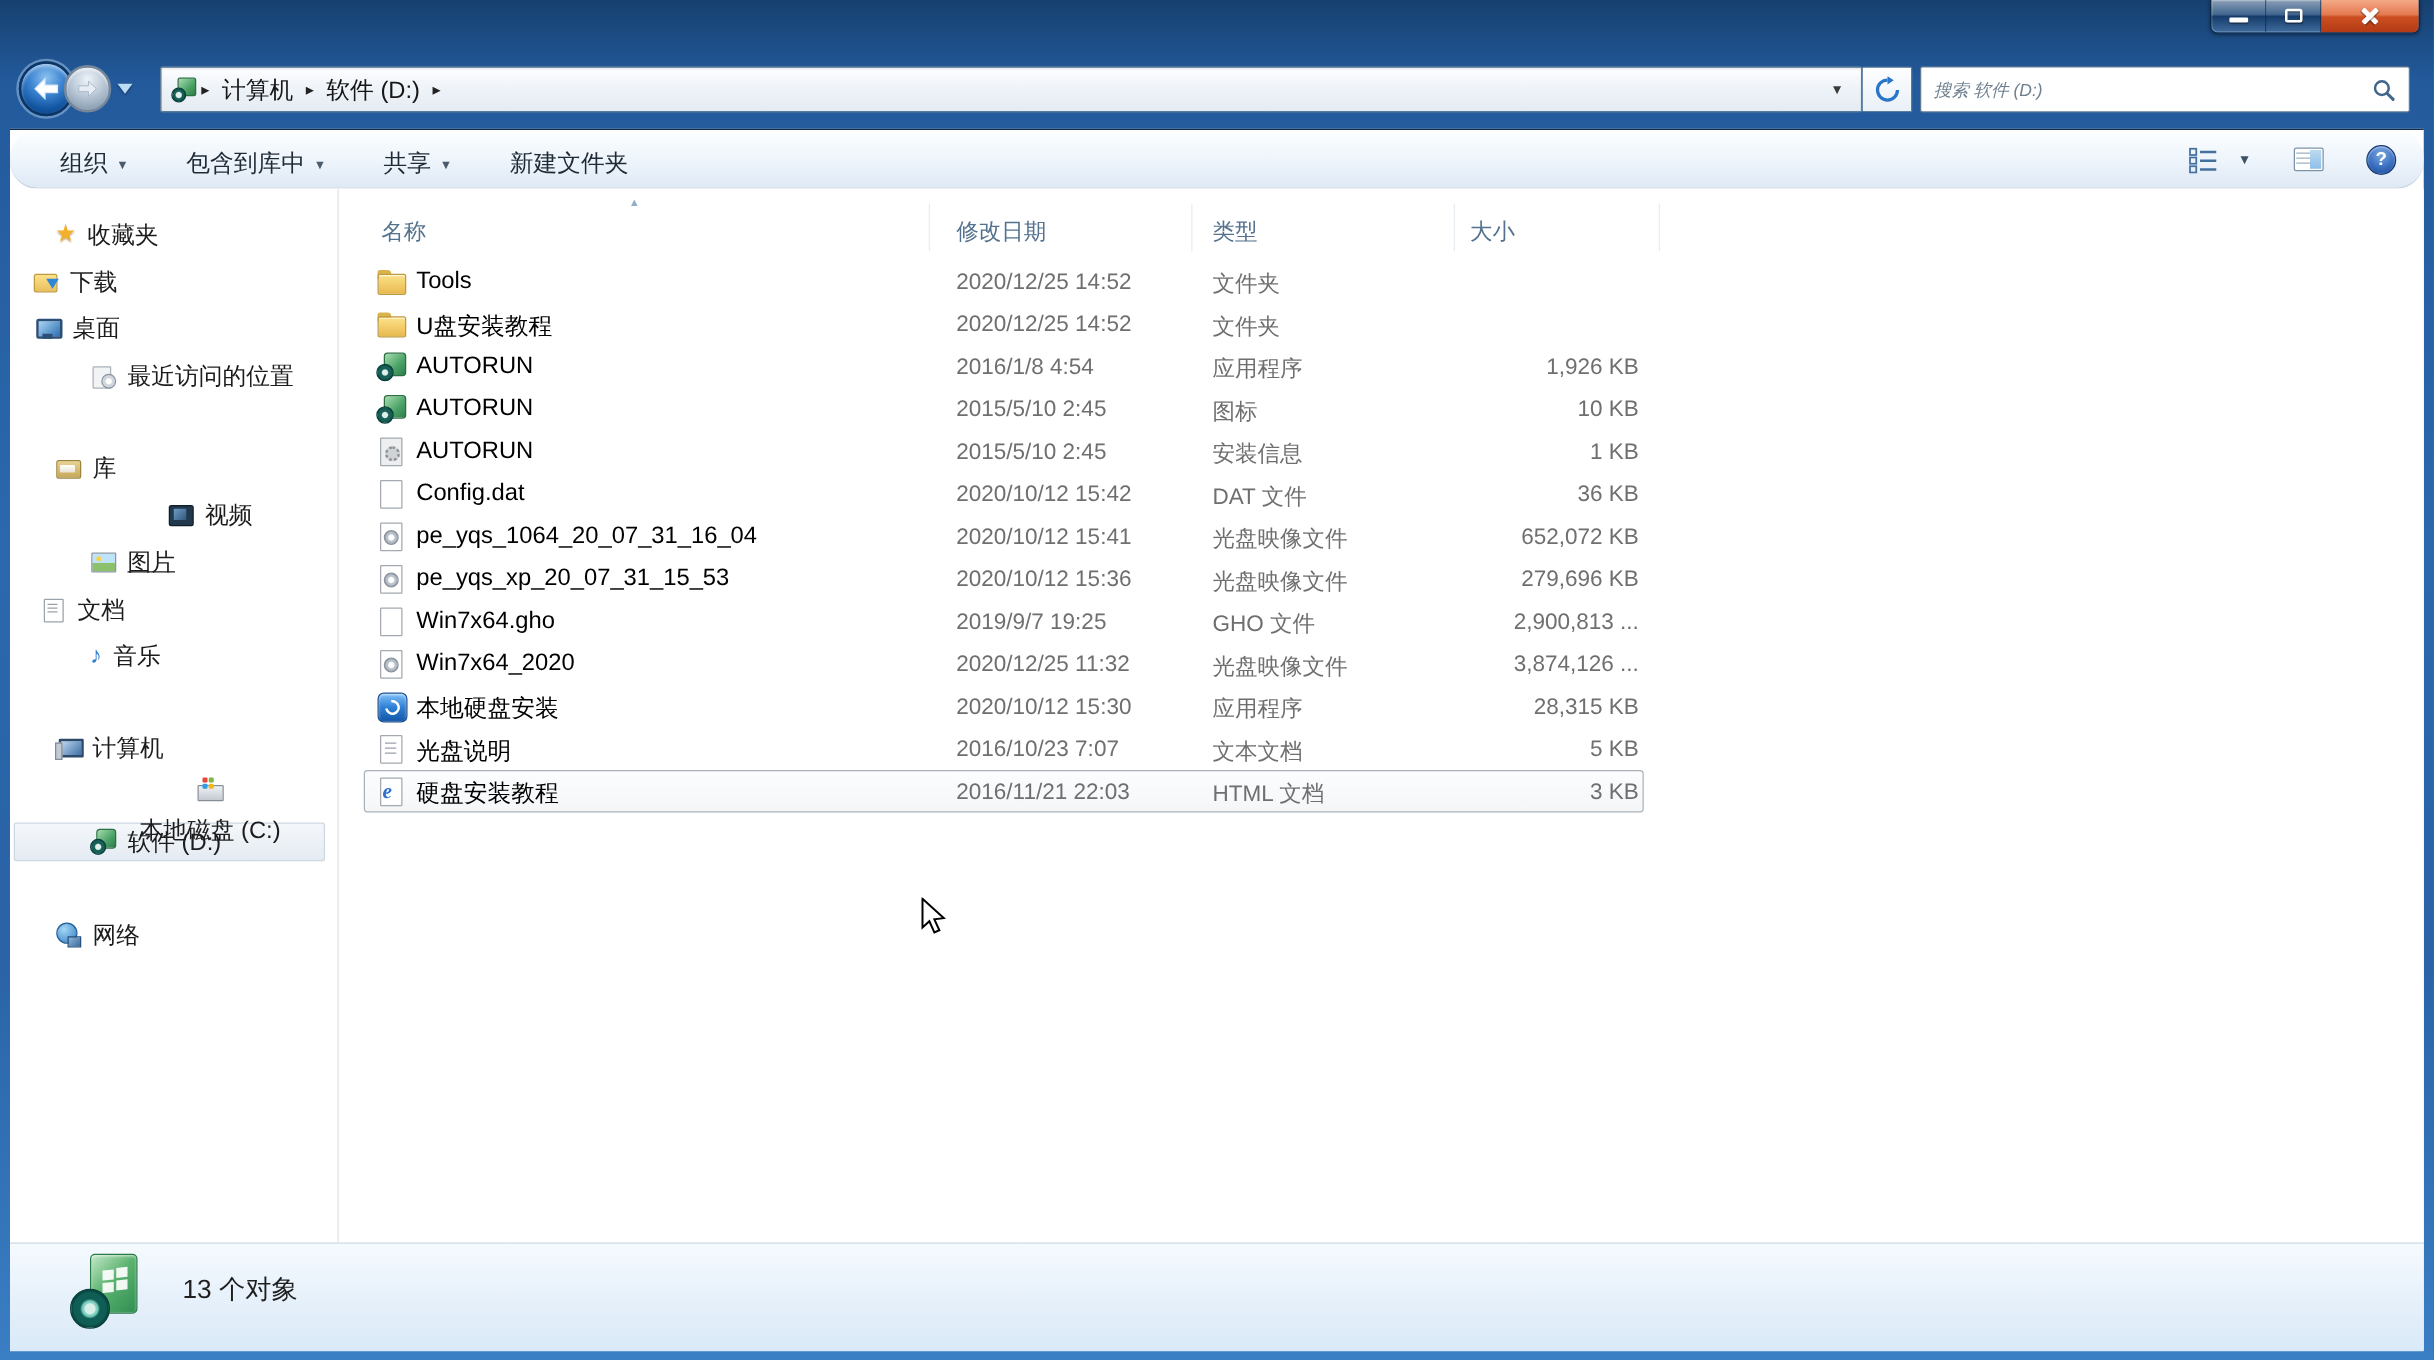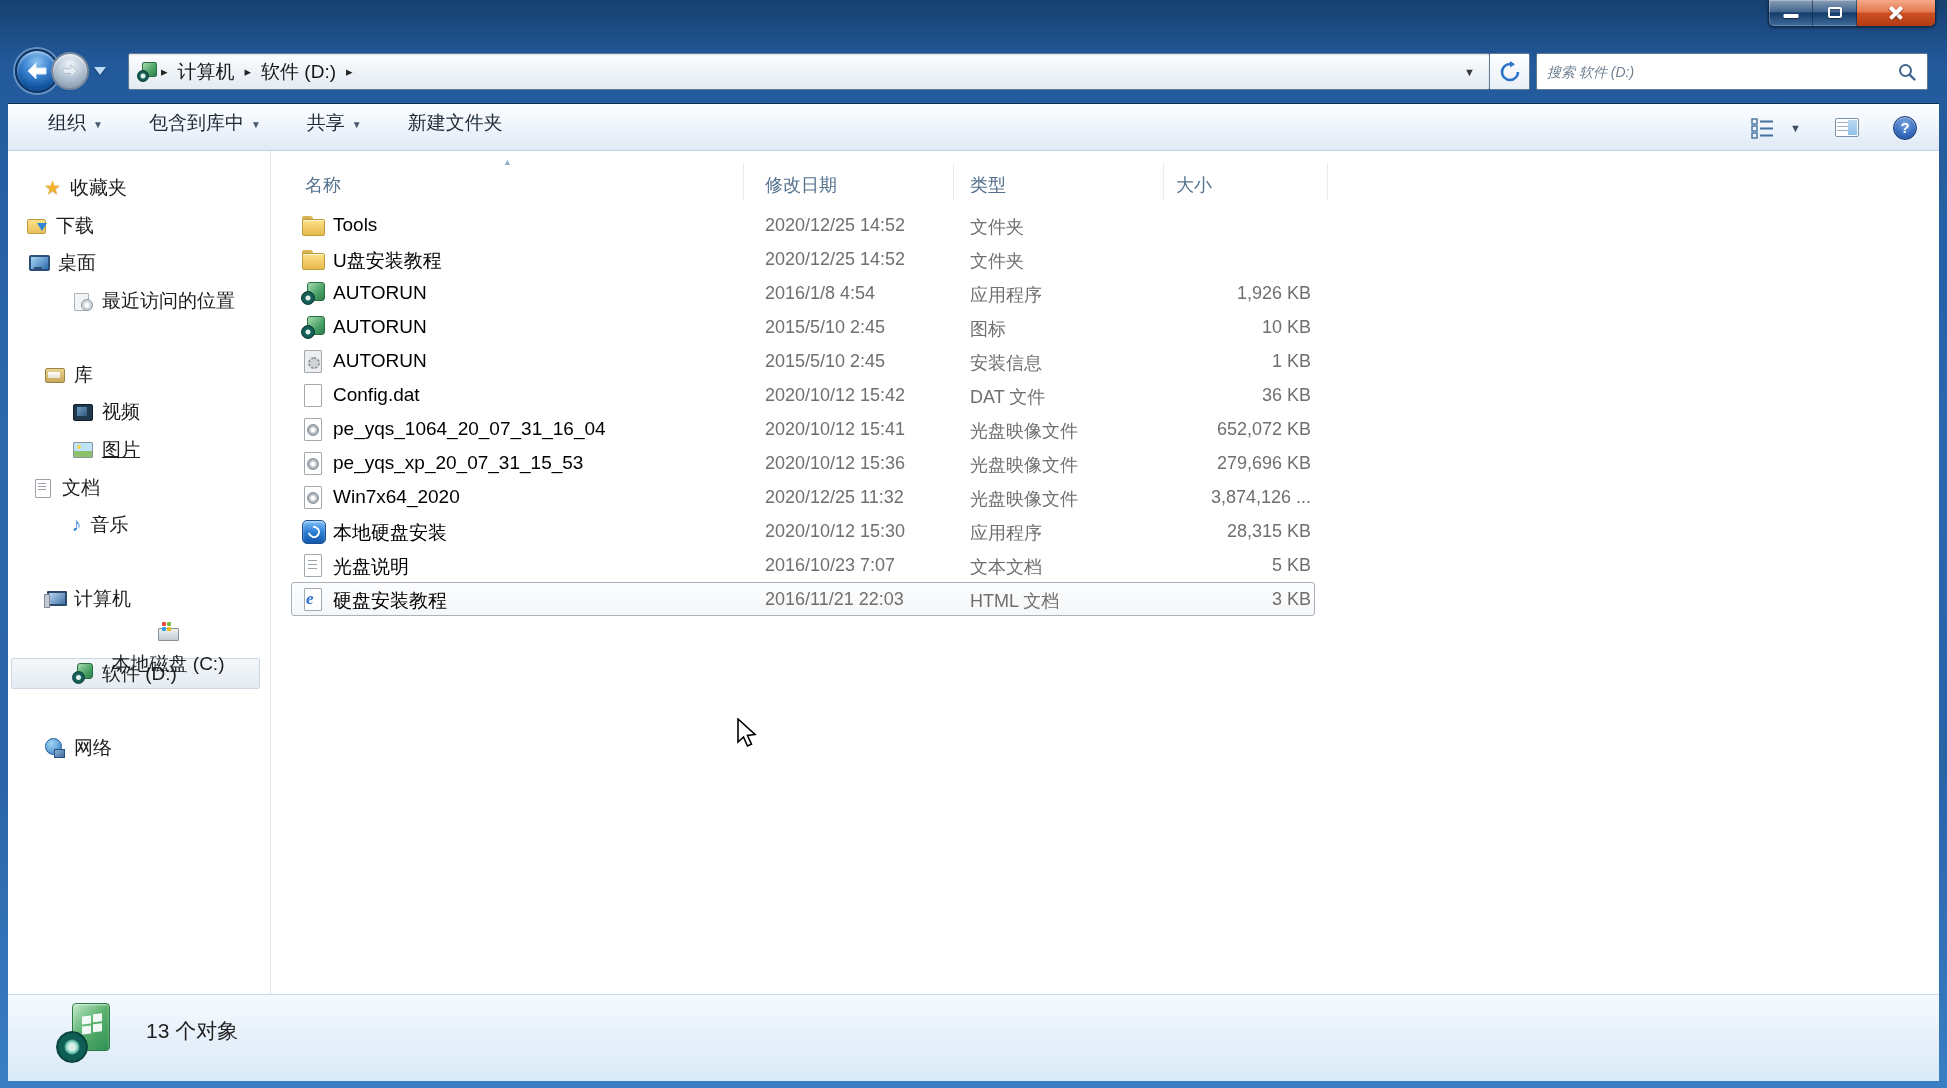--- a/index.html
+++ b/index.html
@@ -57,21 +57,21 @@
   .searchbox input { flex:1; border:none; outline:none; font-style:italic; font-size:14px; color:#333;
     font-family:"Liberation Sans","DejaVu Sans",sans-serif; background:transparent; }
   .searchbox input::placeholder { color:#6e7f90; opacity:1; }
 
   
   .client { position:absolute; left:8px; top:103px; width:1931px; height:977px; background:#fff;
     border-top:1px solid #0e2c52; }
 
   .toolbar { position:absolute; left:0; top:0; width:100%; height:47px;
     background:linear-gradient(180deg,#fdfeff 0%,#f0f6fc 45%,#dfe9f5 100%);
-    border-bottom:1px solid #c2d1e0; display:flex; align-items:flex-start; }
+    border-bottom:1px solid #c2d1e0; display:flex; align-items:flex-end;border-radius:22px; }
   .tb-item { display:flex; align-items:center; gap:7px; font-size:19px; color:#1f2a36; padding:6px 10px; border-radius:3px; }
   .tb-caret { font-size:10px; color:#4a5b6d; padding-top:3px; }
   .tb-right { position:absolute; right:18px; top:0; height:47px; display:flex; align-items:center; gap:26px; }
   .views-caret { font-size:11px; color:#3d5166; margin-left:8px; }
   .preview-ic { width:24px; height:19px; background:#fff; border:1px solid #7d93a9; border-radius:2px; position:relative; }
   .preview-ic::after { content:""; position:absolute; right:1px; top:1px; bottom:1px; width:9px;
     background:linear-gradient(180deg,#bcd9f2,#8fc0e8); }
   .preview-ic::before { content:""; position:absolute; left:1px; top:3px; width:11px; height:1px; background:#9fb2c4;
     box-shadow:0 4px 0 #9fb2c4, 0 8px 0 #9fb2c4; }
   .help-ic { width:24px; height:24px; border-radius:50%; color:#fff; font-weight:bold; font-size:15px;
@@ -317,21 +317,21 @@
         </div>
         <div class="side-item lvl2" style="top:134px;">
           <span class="si si-recent"></span>
           <span>最近访问的位置</span>
         </div>
 
         <div class="side-item" style="top:208px; padding-left:36px;">
           <span class="si si-lib"></span>
           <span>库</span>
         </div>
-        <div class="side-item lvl2" style="top:245px;">
+        <div class="side-item lvl2" style="top:245px;justify-content:center;">
           <span class="si si-video"></span>
           <span>视频</span>
         </div>
         <div class="side-item lvl2" style="top:283px;text-decoration:underline;">
           <span class="si si-pic"></span>
           <span>图片</span>
         </div>
         <div class="side-item lvl2" style="top:321px;padding-left:24px;">
           <span class="si si-doc"></span>
           <span>文档</span>
@@ -425,20 +425,27 @@
             <span class="c-size">652,072 KB</span>
           </div>
           <div class="row">
             <span class="ic pgbase ic-discimg"></span>
             <span class="c-name">pe_yqs_xp_20_07_31_15_53</span>
             <span class="c-date">2020/10/12 15:36</span>
             <span class="c-type">光盘映像文件</span>
             <span class="c-size">279,696 KB</span>
           </div>
           <div class="row">
+            <span class="ic pgbase"></span>
+            <span class="c-name">Win7x64.gho</span>
+            <span class="c-date">2019/9/7 19:25</span>
+            <span class="c-type">GHO 文件</span>
+            <span class="c-size">2,900,813 ...</span>
+          </div>
+          <div class="row">
             <span class="ic pgbase ic-discimg"></span>
             <span class="c-name">Win7x64_2020</span>
             <span class="c-date">2020/12/25 11:32</span>
             <span class="c-type">光盘映像文件</span>
             <span class="c-size">3,874,126 ...</span>
           </div>
           <div class="row">
             <span class="ic ic-blueapp"></span>
             <span class="c-name">本地硬盘安装</span>
             <span class="c-date">2020/10/12 15:30</span>

